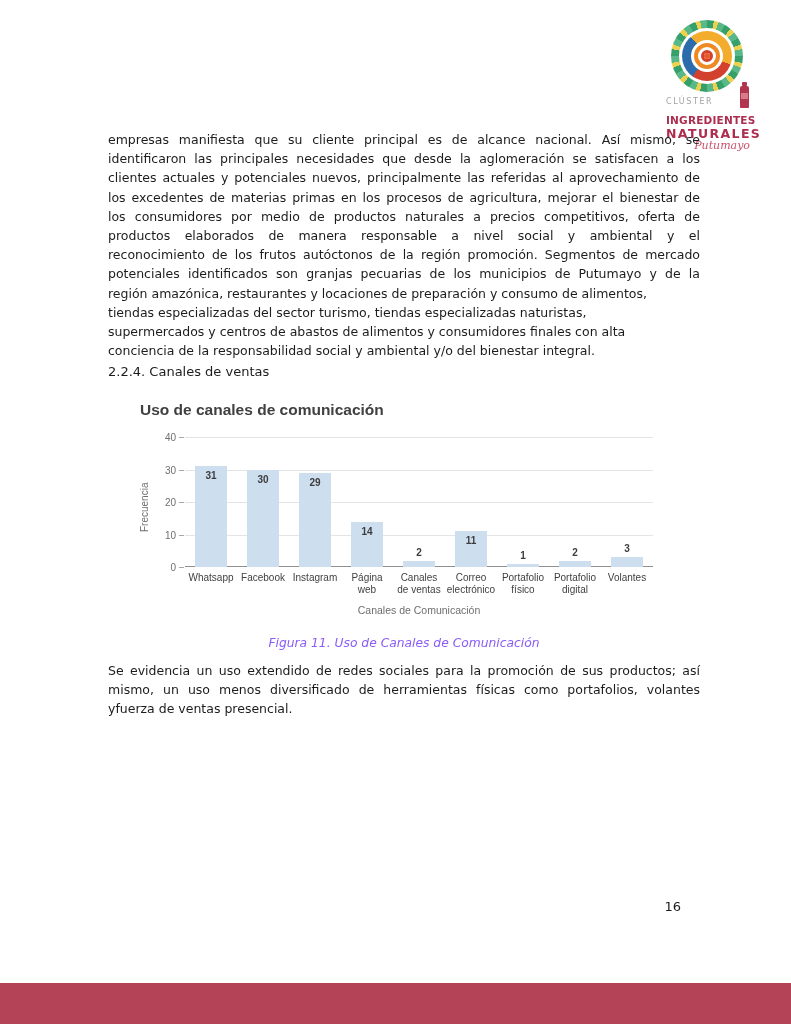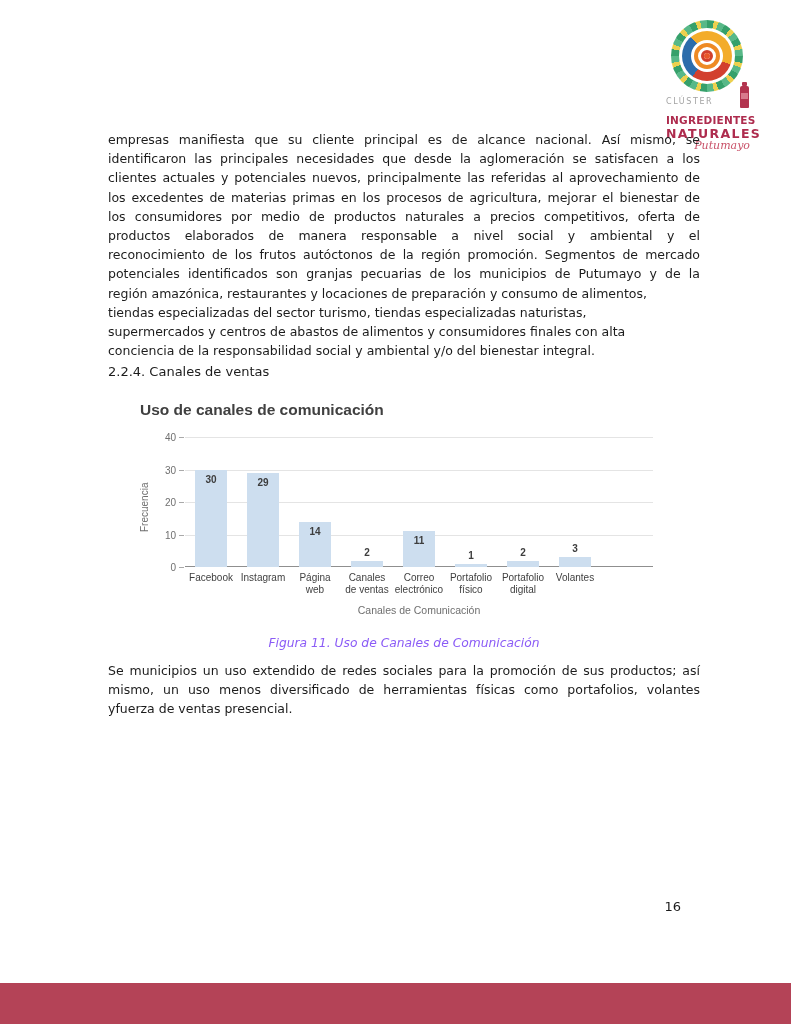--- a/index.html
+++ b/index.html
@@ -111,20 +111,27 @@
         <div class="ytick-dash" style="top: 65px;"></div>
         <div class="ytick-label" style="top: 65px;">20</div>
         <div class="gridline" style="top: 32.5px;"></div>
         <div class="ytick-dash" style="top: 32.5px;"></div>
         <div class="ytick-label" style="top: 32.5px;">30</div>
         <div class="gridline" style="top: 0px;"></div>
         <div class="ytick-dash" style="top: 0px;"></div>
         <div class="ytick-label" style="top: 0px;">40</div>
         <div class="slots">
           <div class="slot">
+            <div class="bar" style="height: 100.75px; background: rgb(205, 222, 239);"></div>
+            <div class="bar-value" style="top: 33.25px;">31</div>
+            <div class="xcat">
+              <div>Whatsapp</div>
+            </div>
+          </div>
+          <div class="slot">
             <div class="bar" style="height: 97.5px; background: rgb(205, 222, 239);"></div>
             <div class="bar-value" style="top: 36.5px;">30</div>
             <div class="xcat">
               <div>Facebook</div>
             </div>
           </div>
           <div class="slot">
             <div class="bar" style="height: 94.25px; background: rgb(205, 222, 239);"></div>
             <div class="bar-value" style="top: 39.75px;">29</div>
             <div class="xcat">
@@ -180,21 +187,21 @@
           </div>
         </div>
       </div>
     <div class="xlabel">Canales de Comunicación</div>
   </div>
 
   <div class="caption">Figura 11. Uso de Canales de Comunicación</div>
 
   <div class="content p2">
     <div>
-        <div class="jline">Se municipios un uso extendido de redes sociales para la promoción de sus productos; así</div>
+        <div class="jline">Se evidencia un uso extendido de redes sociales para la promoción de sus productos; así</div>
         <div class="jline">mismo, un uso menos diversificado de herramientas físicas como portafolios, volantes</div>
       </div>
     <div>
         <div class="pline">yfuerza de ventas presencial.</div>
       </div>
   </div>
 
   <div class="pagenum">16</div>
 
   <div class="footer-bar" style="background: rgb(180, 67, 87);"></div>

